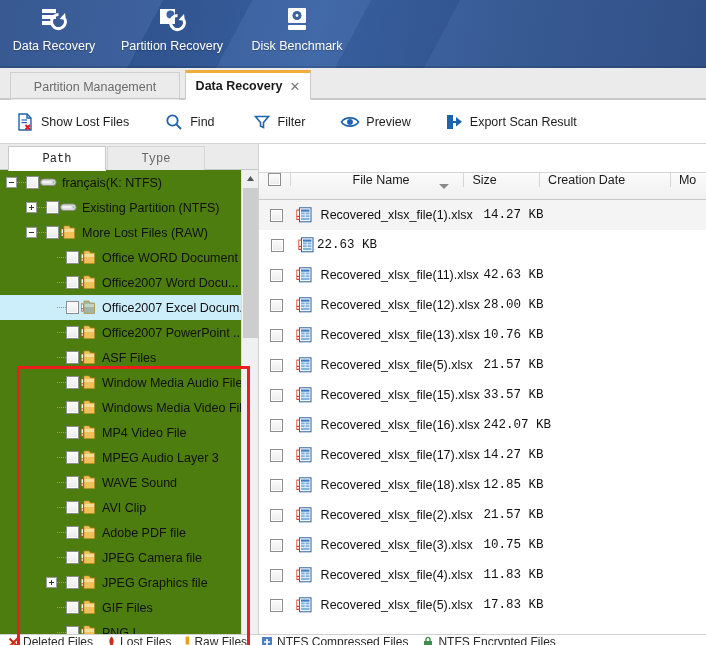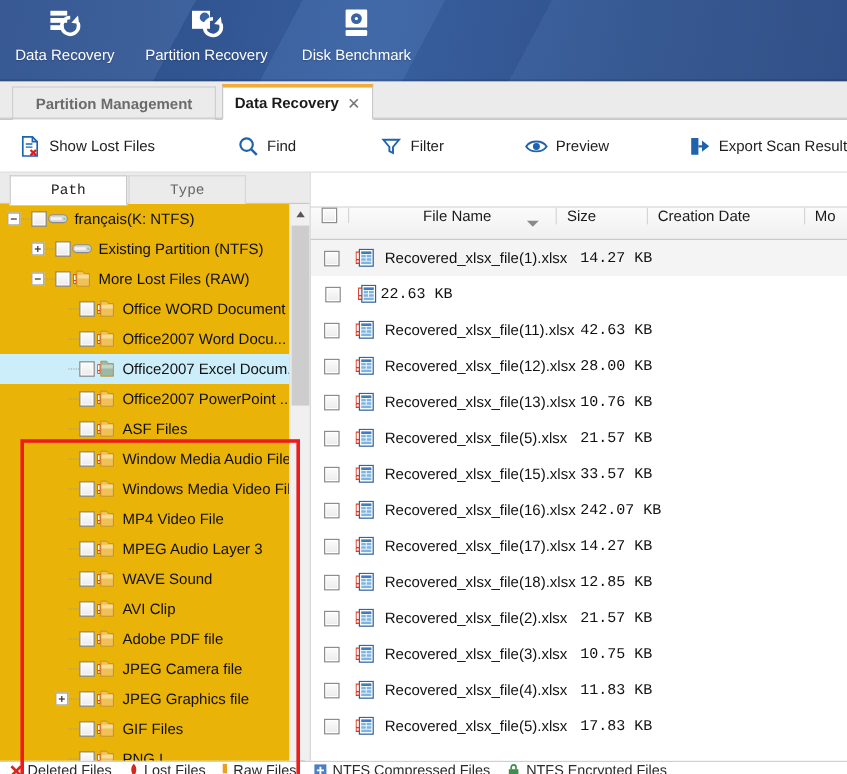--- a/index.html
+++ b/index.html
@@ -46,39 +46,39 @@
   .tabstrip .strip-line {
     position:absolute; left:0; right:0; bottom:0; height:1px; background:#c9c9c9;
   }
   .tab {
     position: absolute; top: 4px; height: 28px;
     display: flex; align-items: center; justify-content: center;
     font-size: 12.5px; cursor: pointer;
   }
   .tab.inactive {
     left: 10px; width: 170px;
-    background: #ebebeb; color: #6b6b6b; font-weight: bold;
+    background: #ebebeb; color: #6b6b6b; font-weight: normal;
     border: 1px solid #cfcfcf; border-bottom: none;
   }
   .tab.active {
     left: 185px; width: 126px; top: 2px; height: 30px;
     background: #ffffff; color: #1a1a1a; font-weight: bold;
     border: 1px solid #c8c8c8; border-bottom: 1px solid #ffffff;
     border-top: 3px solid #f0ad3c;
     z-index: 3;
   }
   .tab.active .tab-close {
     margin-left: 7px; color: #777; font-size: 13px; font-weight: normal; cursor: pointer;
   }
 
   
   .toolbar {
     position: absolute; left: 0; top: 100px; width: 706px; height: 44px;
     background: #ffffff; border-bottom: 1px solid #d4d4d4;
-    display: flex; align-items: center; padding-left: 14px; justify-content: space-between;
+    display: flex; align-items: center; padding-left: 14px;
   }
   .tb-item {
     display: flex; align-items: center; height: 28px; cursor: pointer; white-space: nowrap;
   }
   .tb-item .tb-icon { width: 22px; display: flex; align-items: center; justify-content: center; }
   .tb-item .tb-label { font-size: 12.5px; color: #1d1d1d; margin-left: 5px; }
   .tb-gap-a { width: 34px; } .tb-gap-b { width: 36px; }
   .tb-gap-c { width: 34px; } .tb-gap-d { width: 32px; }
 
   
@@ -99,21 +99,21 @@
     left: 8px; background: #ffffff; color: #222;
     border: 1px solid #c8c8c8; border-bottom: 1px solid #ffffff; z-index: 2; height: 25px;
   }
   .subtab.inactive {
     left: 107px; background: #ebebeb; color: #666;
     border: 1px solid #d6d6d6; border-bottom: none;
   }
 
   .tree {
     position: absolute; left: 0; top: 26px; width: 255px; height: 475px;
-    background: #eab308; overflow: hidden;
+    background: #4d7c0f; overflow: hidden;
   }
   .tnode {
     position: relative; height: 25px; display: flex; align-items: center;
     font-size: 12.5px; color: #111; white-space: nowrap; cursor: pointer;
   }
   .tnode.sel { background: #cceefb; }
   .expander {
     width: 11px; height: 11px; border: 1px solid #9a9a9a; background: #fff;
     position: relative; flex: 0 0 auto;
   }

